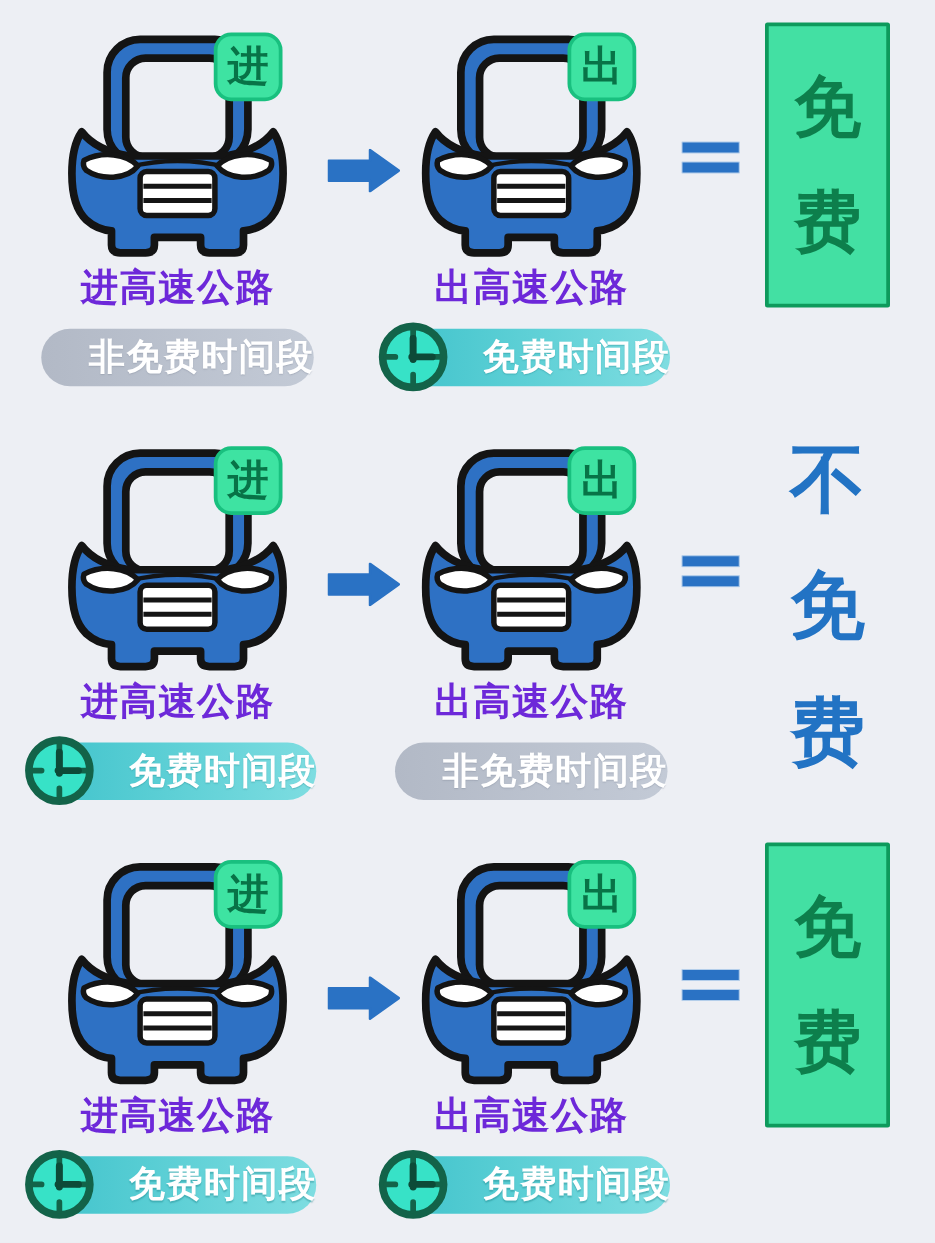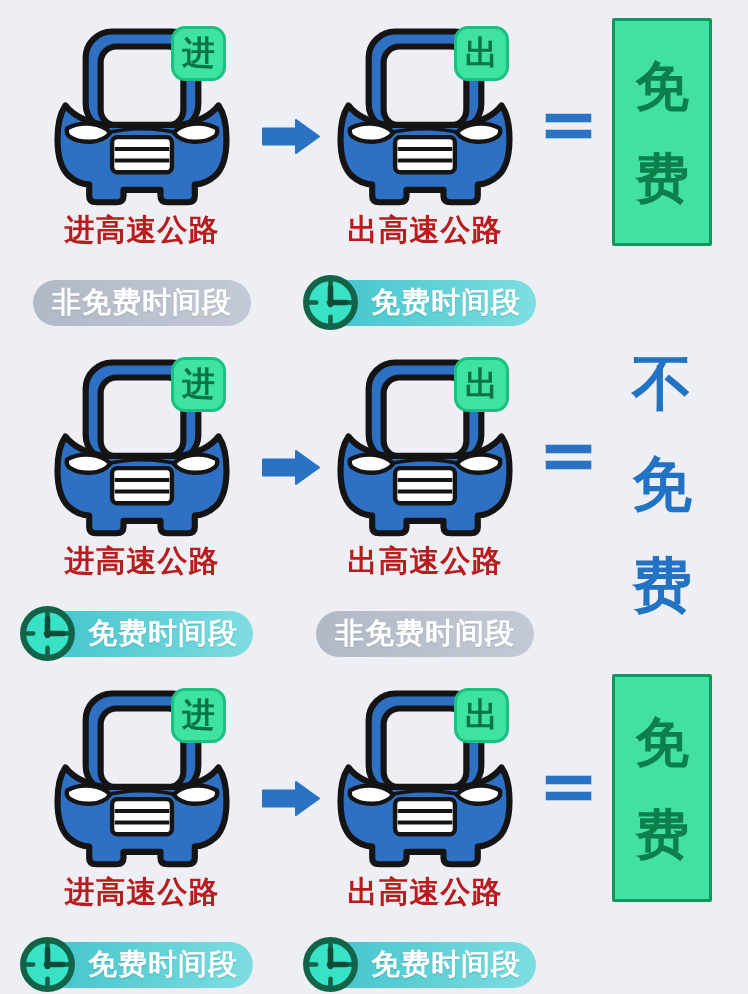--- a/index.html
+++ b/index.html
@@ -33,29 +33,29 @@
     width:55px; height:55px;
     background:#3ee3a2;
     border:3px solid #19c07f;
     border-radius:14px;
     display:flex; align-items:center; justify-content:center;
     font-size:33px; font-weight:900; color:#087347;
   }
 
   .car-label {
     margin-top:4px;
-    font-size:30px; font-weight:900; color:#b91c1c;
+    font-size:30px; font-weight:900; color:#6d28d9;
     letter-spacing:1px; white-space:nowrap;text-align:right;
   }
 
   
   .pill {
-    margin-top:29px; height:46px;
+    margin-top:12px; height:46px;
     border-radius:24px;
-    display:flex; align-items:center; justify-content:center;
+    display:flex; align-items:center; justify-content:flex-end;
     font-size:29px; font-weight:800; color:#ffffff;
     white-space:nowrap; letter-spacing:1px;
   }
   .pill.nonfree {
     width:218px;
     background:linear-gradient(90deg,#b2b9c6,#c3cad6);
     text-shadow:0 1px 1px rgba(120,128,145,.35);
   }
   .pill.free {
     position:relative; width:222px;

